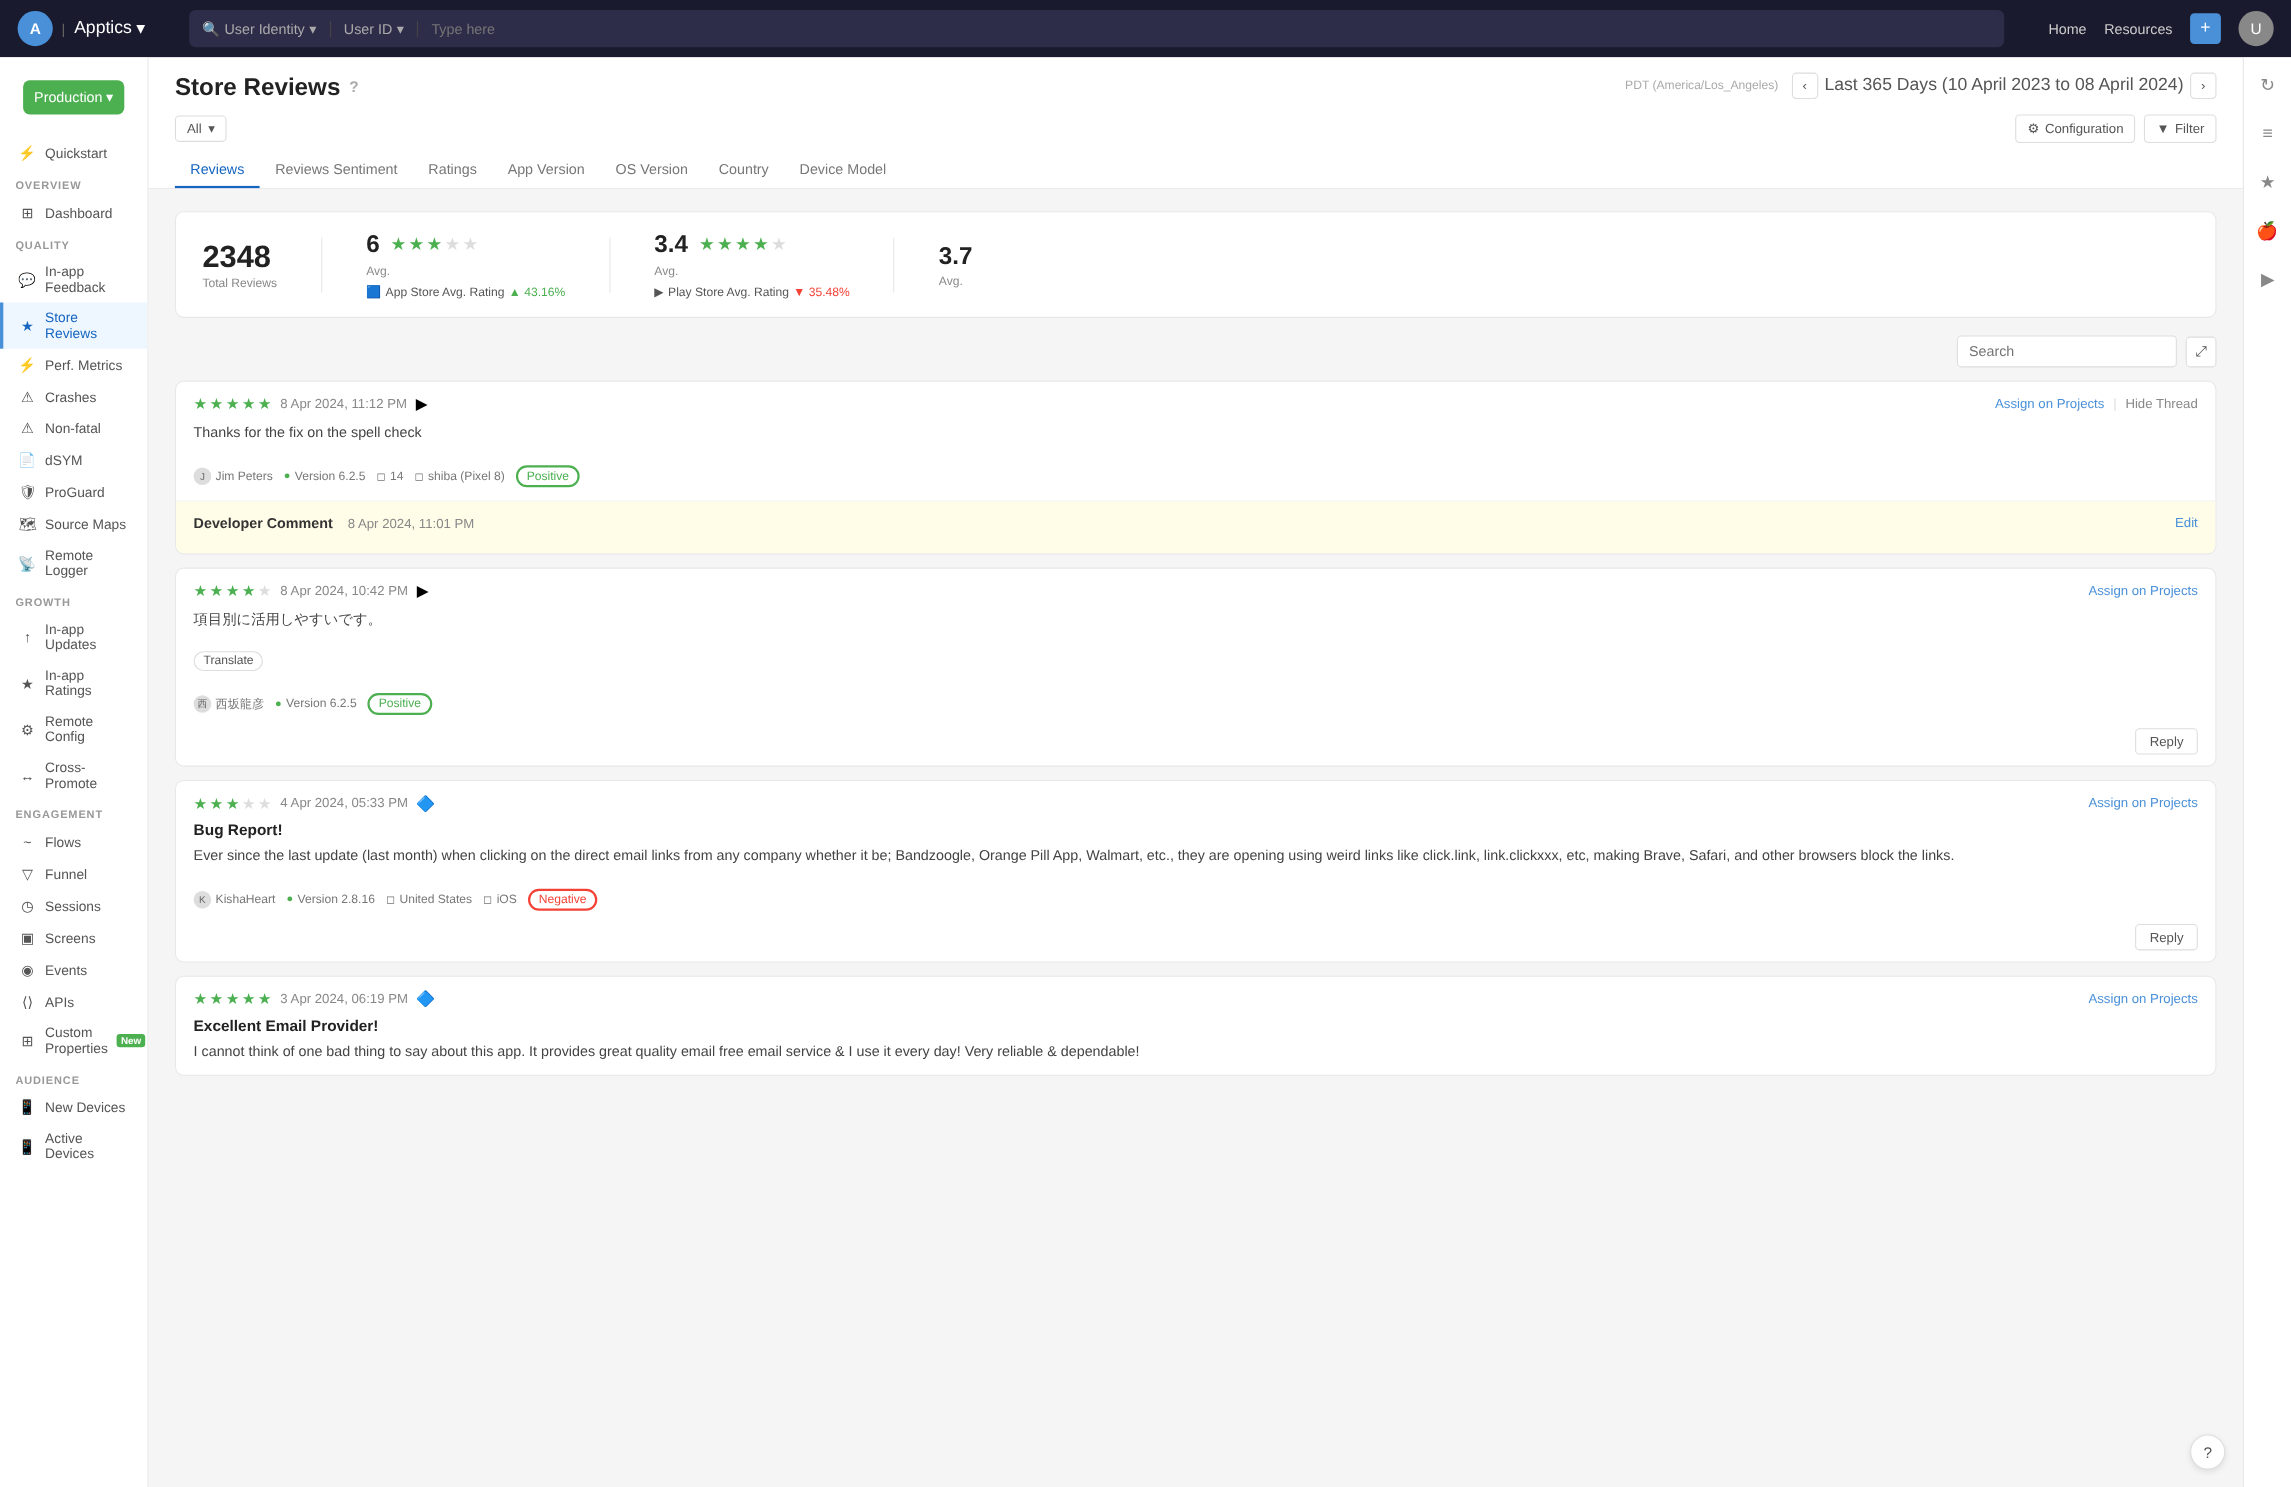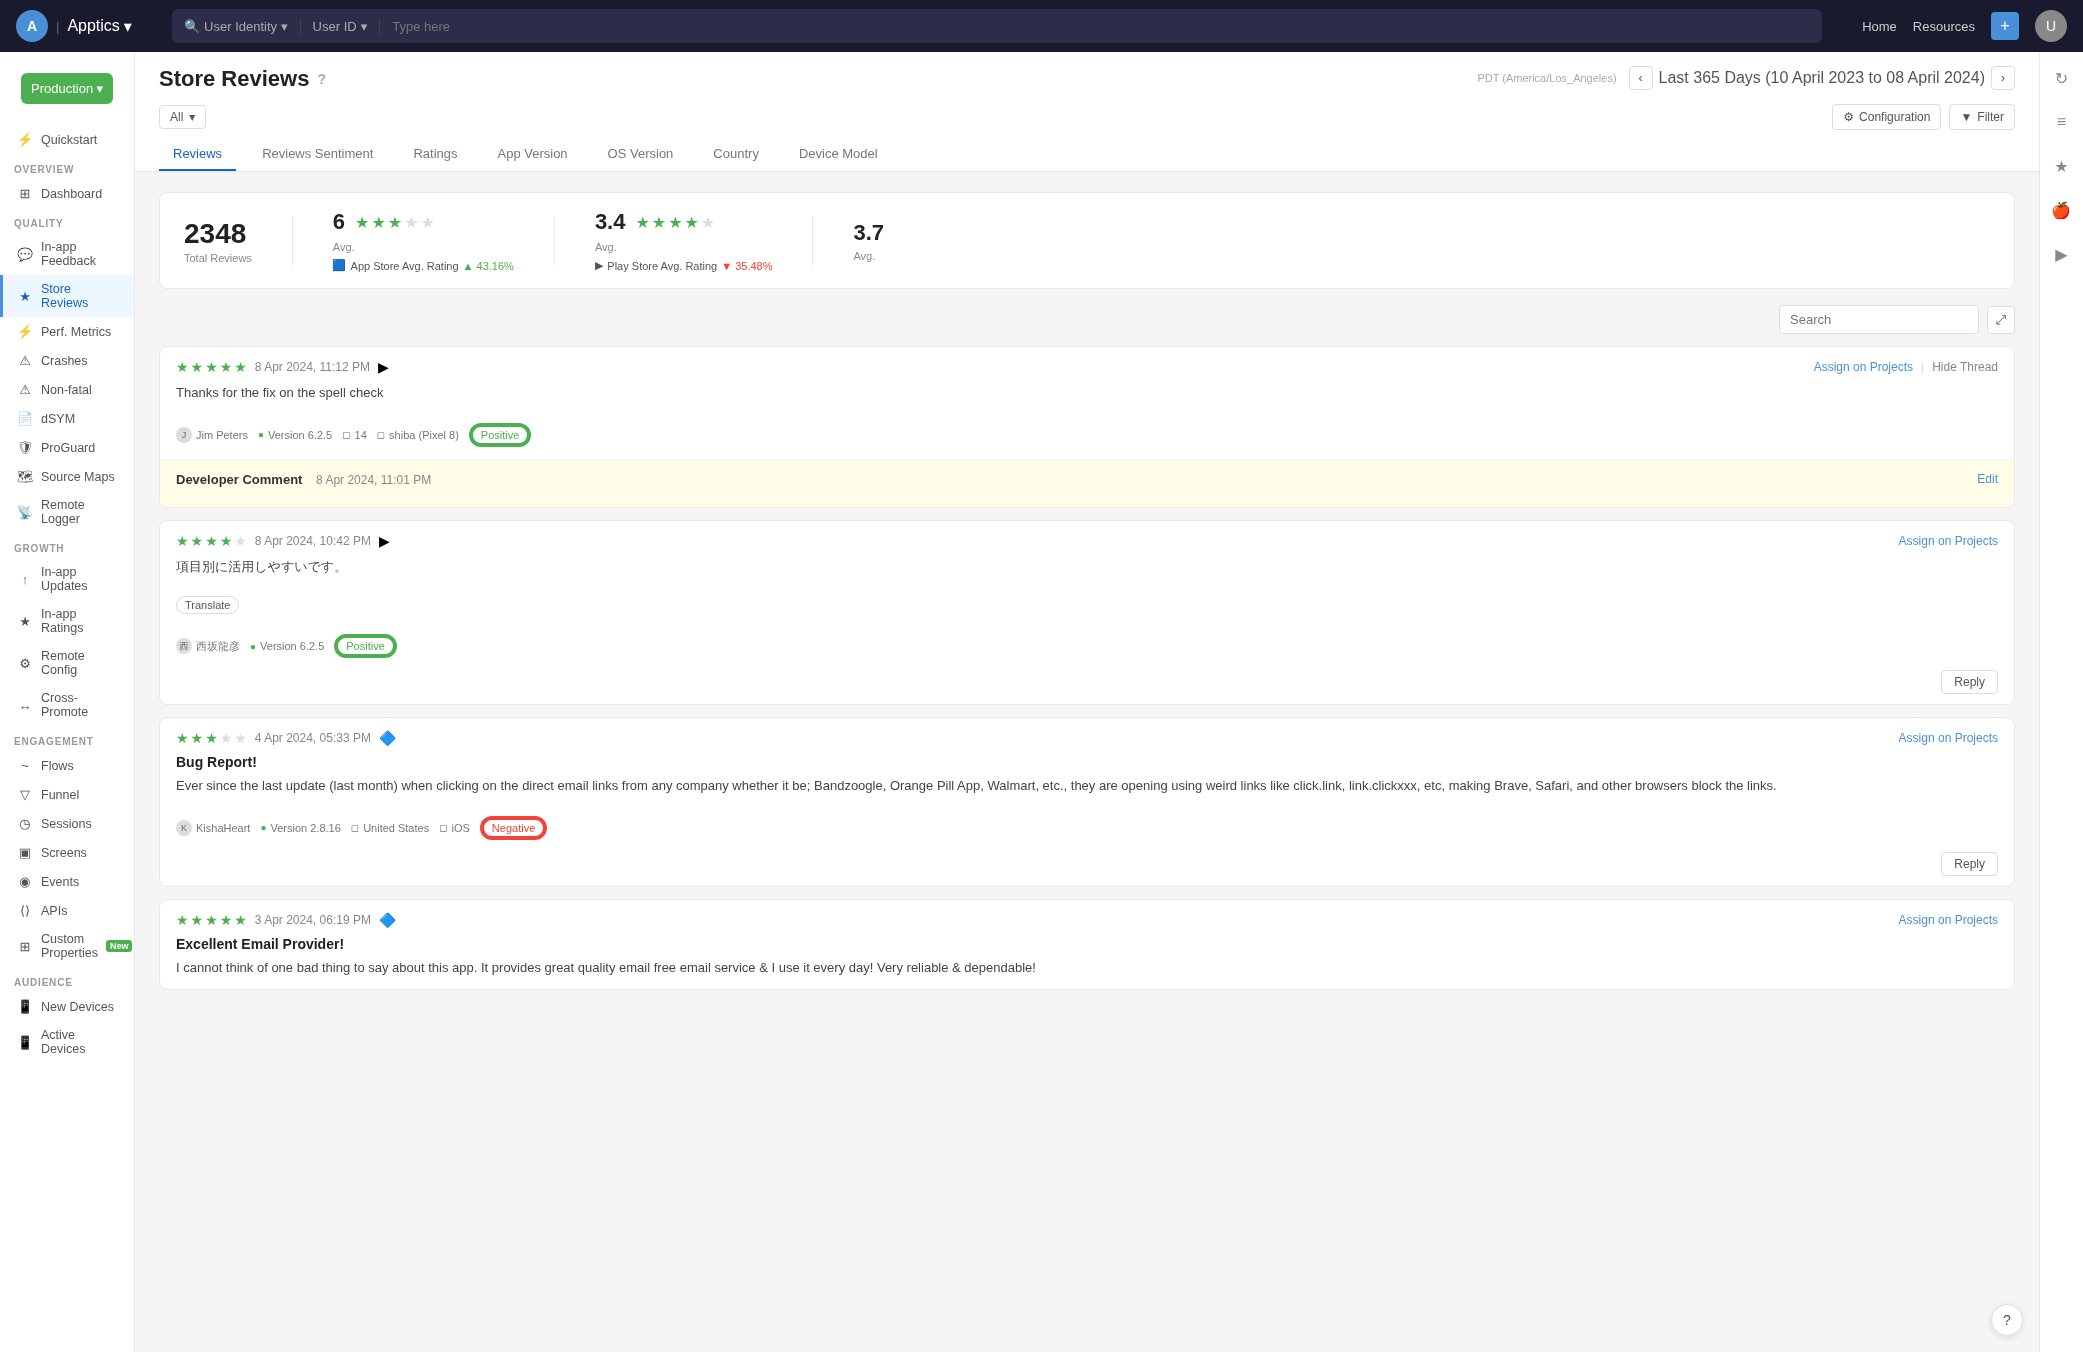--- a/index.html
+++ b/index.html
@@ -43,21 +43,21 @@
     .page-header-right { display: flex; align-items: center; gap: 12px; font-size: 12px; color: #888; }
     .page-header-right-tz { font-size: 11px; color: #aaa; text-align: right; }
     .date-nav { display: flex; align-items: center; gap: 6px; }
     .date-nav-btn { background: none; border: 1px solid #ddd; border-radius: 4px; width: 24px; height: 24px; display: flex; align-items: center; justify-content: center; cursor: pointer; color: #555; font-size: 12px; }
     .date-label { font-size: 16px; color: #555; font-weight: 500; }
     .filter-row { display: flex; align-items: center; gap: 12px; margin-bottom: 0; }
     .filter-dropdown { border: 1px solid #ddd; border-radius: 4px; padding: 4px 10px; font-size: 12px; color: #555; display: flex; align-items: center; gap: 6px; cursor: pointer; background: white; }
     .filter-actions { margin-left: auto; display: flex; align-items: center; gap: 8px; }
     .btn-config { border: 1px solid #ddd; border-radius: 4px; padding: 5px 10px; font-size: 12px; color: #555; display: flex; align-items: center; gap: 5px; cursor: pointer; background: white; }
     .btn-filter { border: 1px solid #ddd; border-radius: 4px; padding: 5px 10px; font-size: 12px; color: #555; display: flex; align-items: center; gap: 5px; cursor: pointer; background: white; }
-    .tabs { display: flex; gap: 12px; border-bottom: 0; padding-top: 8px; }
+    .tabs { display: flex; gap: 0; border-bottom: 0; padding-top: 8px; }
     .tab { padding: 8px 14px; font-size: 13px; color: #777; cursor: pointer; border-bottom: 2px solid transparent; white-space: nowrap; }
     .tab.active { color: #1565c0; border-bottom-color: #1565c0; font-weight: 500; }
 
     
     .content { flex: 1; overflow-y: auto; padding: 20px 24px; background: #f5f5f5; }
 
     
     .stats-bar { background: white; border: 1px solid #e8e8e8; border-radius: 8px; display: flex; align-items: center; padding: 16px 24px; margin-bottom: 16px; gap: 40px; }
     .stat-block { display: flex; flex-direction: column; }
     .stat-number { font-size: 28px; font-weight: 700; color: #222; }
@@ -83,21 +83,21 @@
     .review-store-icon { font-size: 14px; }
     .review-assign { color: #4a90d9; cursor: pointer; font-size: 12px; }
     .review-hide { color: #888; cursor: pointer; font-size: 12px; }
     .review-separator { color: #ddd; }
     .review-body { padding: 0 16px 12px; }
     .review-title { font-size: 14px; font-weight: 600; color: #222; margin-bottom: 6px; }
     .review-text { font-size: 13px; color: #444; line-height: 1.5; }
     .review-meta { display: flex; align-items: center; gap: 10px; padding: 8px 16px 12px; flex-wrap: wrap; }
     .review-meta-item { display: flex; align-items: center; gap: 4px; font-size: 11px; color: #777; }
     .reviewer-avatar { width: 16px; height: 16px; border-radius: 50%; background: #ddd; display: flex; align-items: center; justify-content: center; font-size: 9px; color: #666; }
-    .tag { border: 4px solid #b91c1c; border-radius: 12px; padding: 2px 8px; font-size: 11px; color: #555; }
+    .tag { border: 2px solid #b91c1c; border-radius: 12px; padding: 2px 8px; font-size: 11px; color: #555; }
     .tag.positive { border-color: #4caf50; color: #4caf50; }
     .tag.negative { border-color: #f44336; color: #f44336; }
     .tag.translate { border: 1px solid #ddd; cursor: pointer; color: #555; }
     .dev-comment { background: #fffde7; border-top: 1px solid #f5f5f5; padding: 12px 16px; }
     .dev-comment-header { display: flex; align-items: center; justify-content: space-between; margin-bottom: 8px; }
     .dev-comment-title { font-size: 13px; font-weight: 600; color: #333; }
     .dev-comment-date { font-size: 12px; color: #888; margin-left: 10px; font-weight: 400; }
     .dev-comment-edit { color: #4a90d9; font-size: 12px; cursor: pointer; }
     .dev-comment-text { font-size: 13px; color: #444; line-height: 1.5; }
     .review-reply { display: flex; justify-content: flex-end; padding: 0 16px 10px; }

